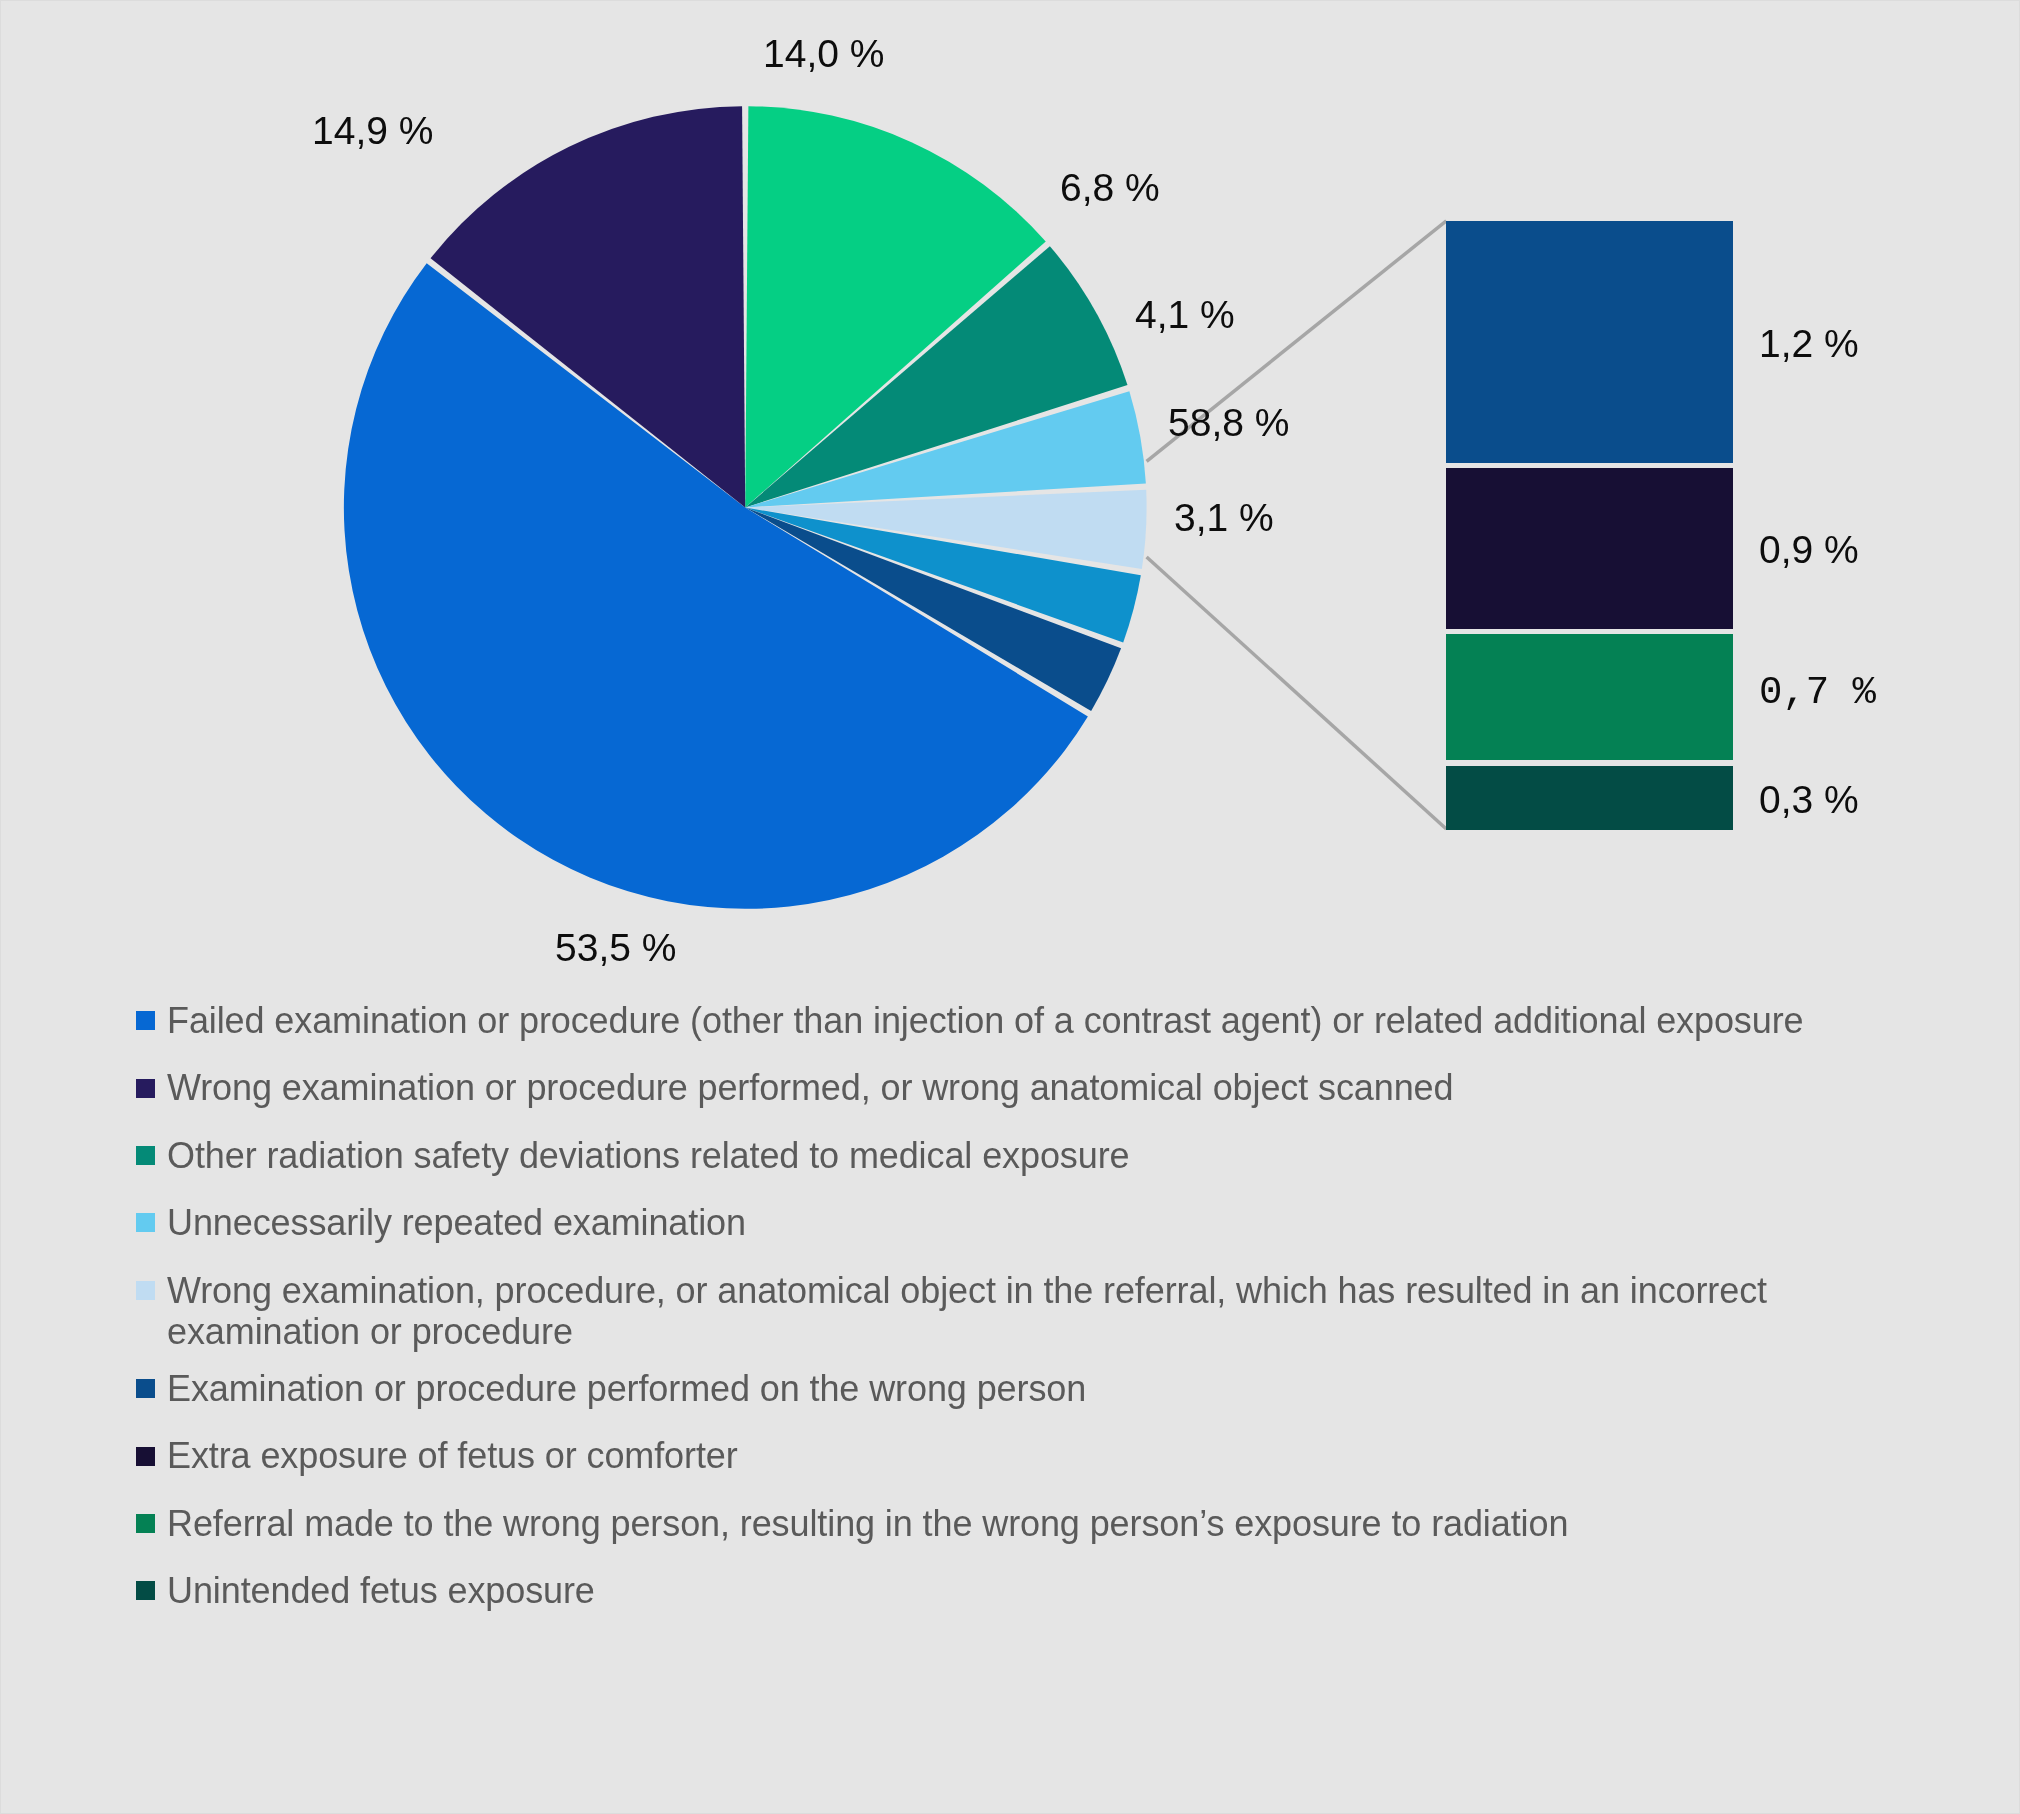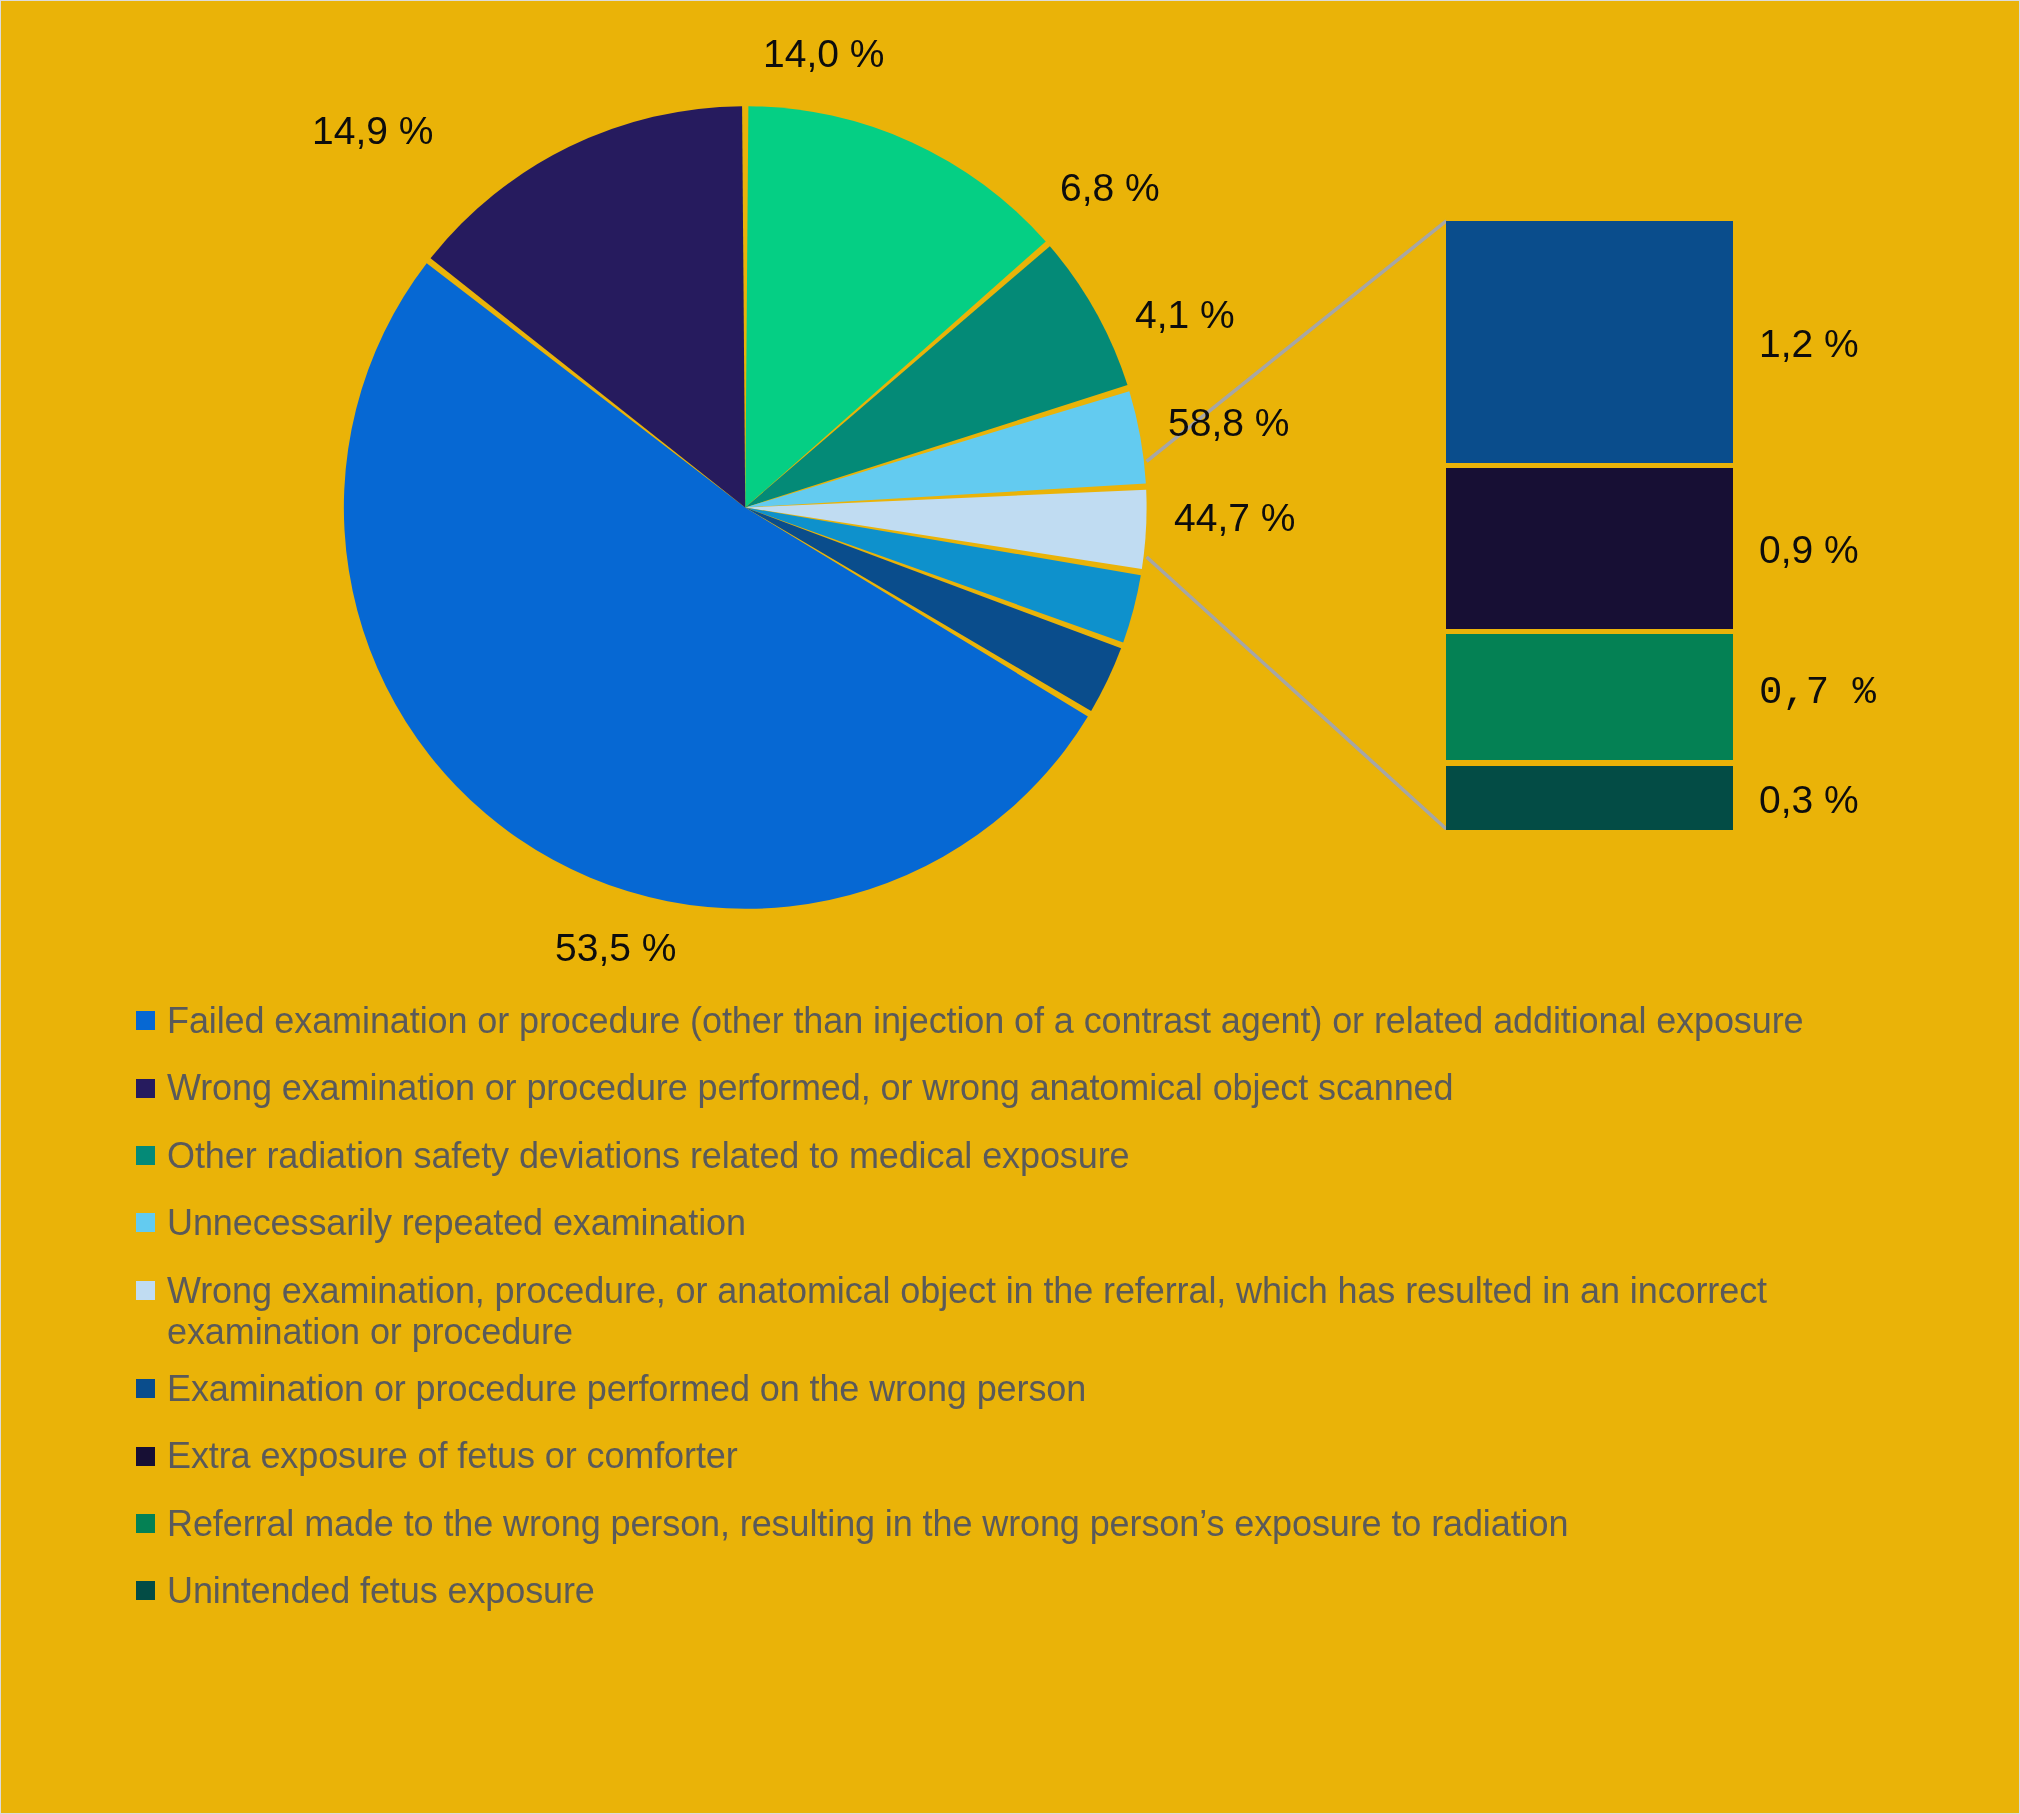--- a/index.html
+++ b/index.html
@@ -6,21 +6,21 @@
   body{
     width:2021px;height:1815px;
     background:#ffffff;
     font-family:"Liberation Sans", sans-serif;
     overflow:hidden;
   }
   #frame{
     position:absolute;inset:0;
     border:1.7px solid #dcdcdc;
     box-sizing:border-box;
-    background:#eab308;
+    background:#e5e5e5;
   }
   
   #chart-area{
     position:absolute;left:0;top:0;width:2021px;height:973px;
   }
   #pie-svg{position:absolute;left:0;top:0;}
   .pct-label{
     position:absolute;
     color:#0d0d0d;
     font-size:39px;
@@ -80,21 +80,21 @@
         <line x1="1318" y1="530" x2="1663" y2="253" stroke="#a6a6a6" stroke-width="4"></line>
         <line x1="1318" y1="640" x2="1663" y2="953" stroke="#a6a6a6" stroke-width="4"></line>
       </g>
     </svg>
 
     <div class="pct-label" style="left:762px;top:33px;">14,0 %</div>
     <div class="pct-label" style="left:311px;top:110px;">14,9 %</div>
     <div class="pct-label" style="left:1059px;top:167px;">6,8 %</div>
     <div class="pct-label" style="left:1134px;top:294px;">4,1 %</div>
     <div class="pct-label" style="left:1167px;top:402px;">58,8 %</div>
-    <div class="pct-label" style="left:1173px;top:497px;">44,7 %</div>
+    <div class="pct-label" style="left:1173px;top:497px;">3,1 %</div>
     <div class="pct-label" style="left:554px;top:927px;">53,5 %</div>
 
     <div id="callout">
       <div class="seg" style="height:242px;background:#0a4d8c;"></div>
       <div class="seg" style="height:161px;margin-top:5.2px;background:#170f34;"></div>
       <div class="seg" style="height:126px;margin-top:5.2px;background:#048154;"></div>
       <div class="seg" style="height:64px;margin-top:5.2px;background:#034c45;"></div>
 
       <div class="seg-label" style="top:103px;">1,2 %</div>
       <div class="seg-label" style="top:309px;">0,9 %</div>

